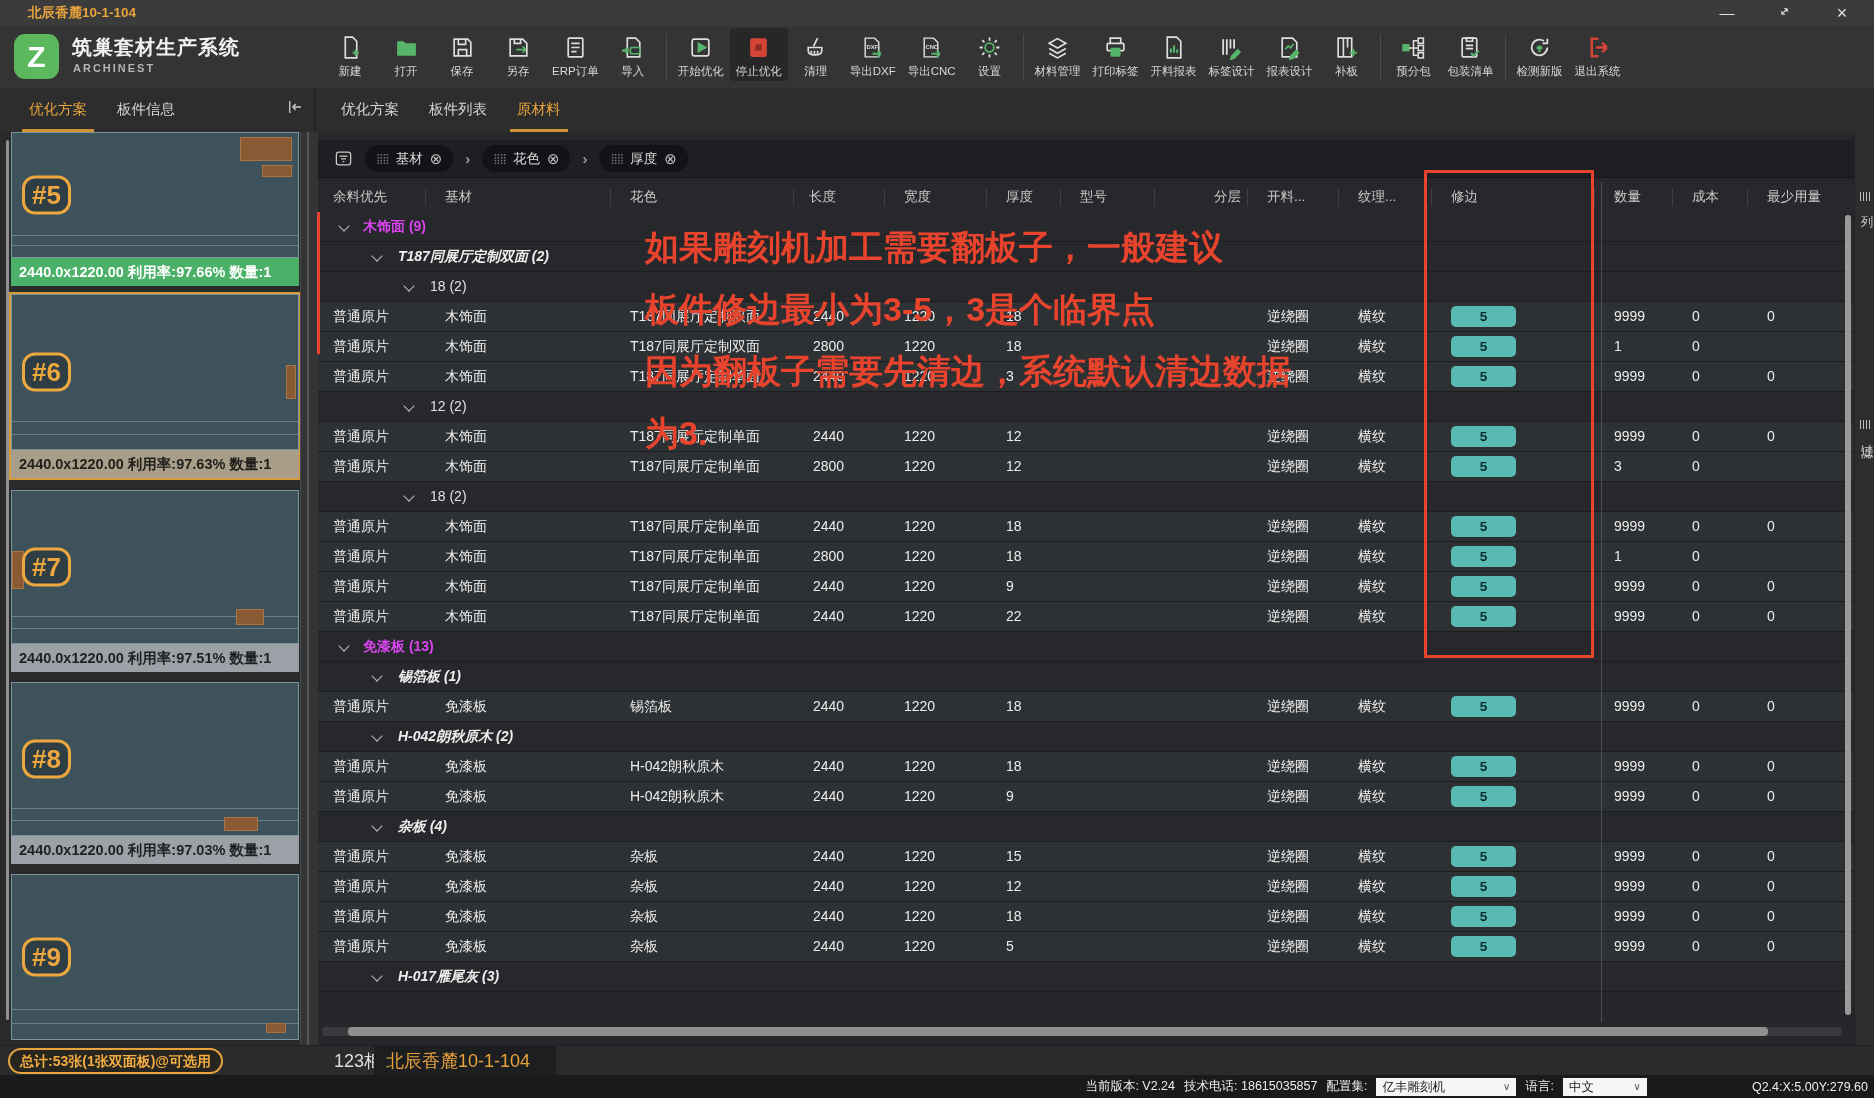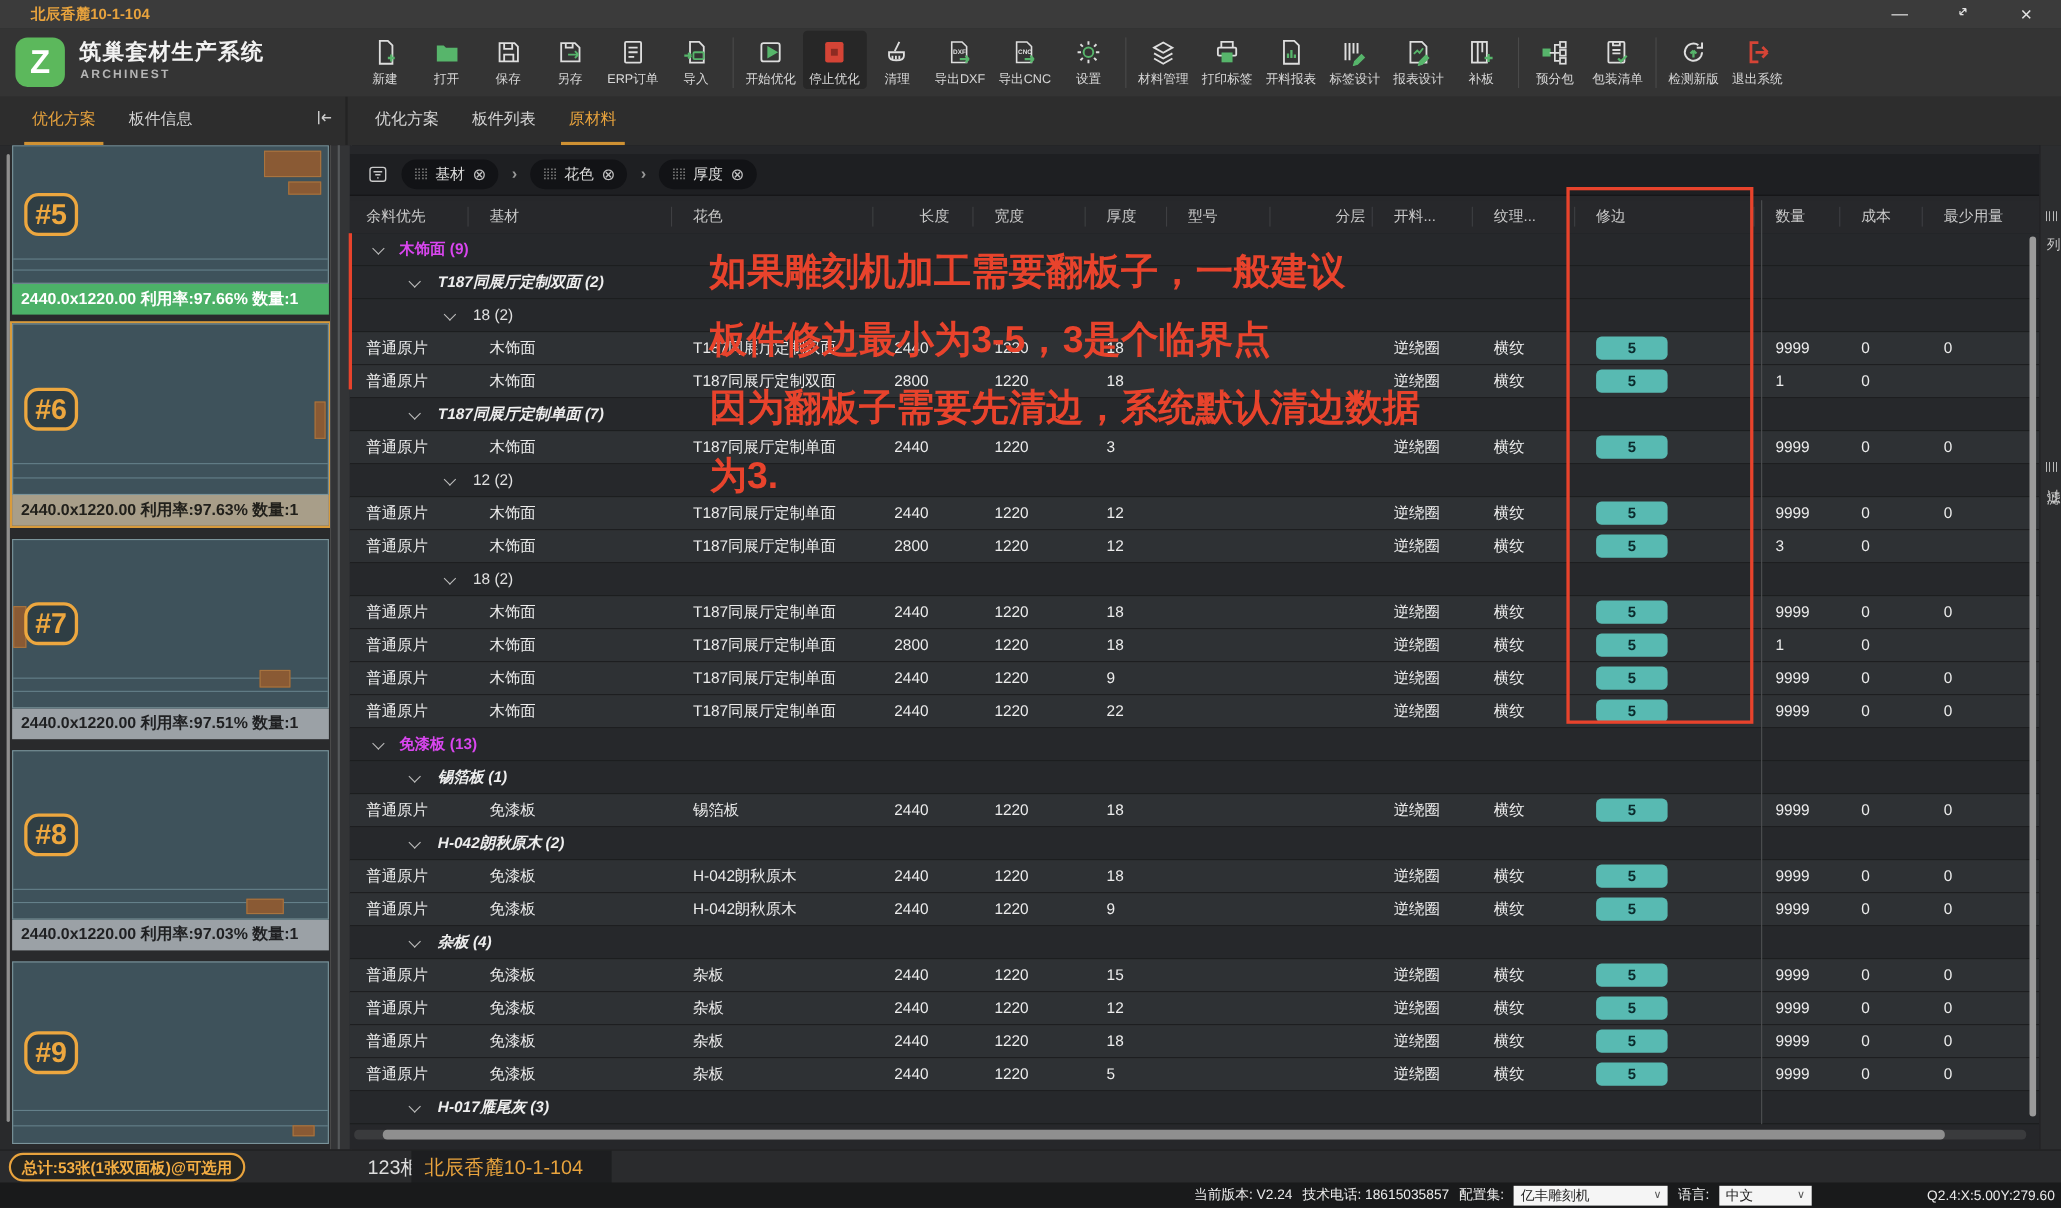--- a/index.html
+++ b/index.html
@@ -432,21 +432,21 @@
           <span class="clabel">厚度</span>
           <span class="cx">⊗</span>
         </span>
       </div>
     <div class="thead" id="thead">
         <span class="hcell" style="left: 15px;">余料优先</span>
         <span class="hcell" style="left: 127px;">基材</span>
         <div class="hsep" style="left: 107px;"></div>
         <span class="hcell" style="left: 312px;">花色</span>
         <div class="hsep" style="left: 292px;"></div>
-        <span class="hcell" style="left: 518px;">长度</span>
+        <span class="hcell" style="left: 491px;">长度</span>
         <div class="hsep" style="left: 475px;"></div>
         <span class="hcell" style="left: 586px;">宽度</span>
         <div class="hsep" style="left: 566px;"></div>
         <span class="hcell" style="left: 688px;">厚度</span>
         <div class="hsep" style="left: 668px;"></div>
         <span class="hcell" style="left: 762px;">型号</span>
         <div class="hsep" style="left: 742px;"></div>
         <span class="hcell" style="left: 896px;">分层</span>
         <div class="hsep" style="left: 836px;"></div>
         <span class="hcell" style="left: 949px;">开料...</span>
@@ -495,24 +495,20 @@
           <span class="cell" style="left: 312px;">T187同展厅定制双面</span>
           <span class="cell" style="left: 495px;">2800</span>
           <span class="cell" style="left: 586px;">1220</span>
           <span class="cell" style="left: 688px;">18</span>
           <span class="cell" style="left: 949px;">逆绕圈</span>
           <span class="cell" style="left: 1040px;">横纹</span>
           <div class="xbadge">5</div>
           <span class="cell" style="left: 1296px;">1</span>
           <span class="cell" style="left: 1374px;">0</span>
         </div>
-        <div class="trow group">
-          <span class="chev" style="left: 55px;"></span>
-          <span class="glabel g2" style="left: 80px;">T187同展厅定制单面 (7)</span>
-        </div>
         <div class="trow data">
           <span class="cell" style="left: 15px;">普通原片</span>
           <span class="cell" style="left: 127px;">木饰面</span>
           <span class="cell" style="left: 312px;">T187同展厅定制单面</span>
           <span class="cell" style="left: 495px;">2440</span>
           <span class="cell" style="left: 586px;">1220</span>
           <span class="cell" style="left: 688px;">3</span>
           <span class="cell" style="left: 949px;">逆绕圈</span>
           <span class="cell" style="left: 1040px;">横纹</span>
           <div class="xbadge">5</div>

